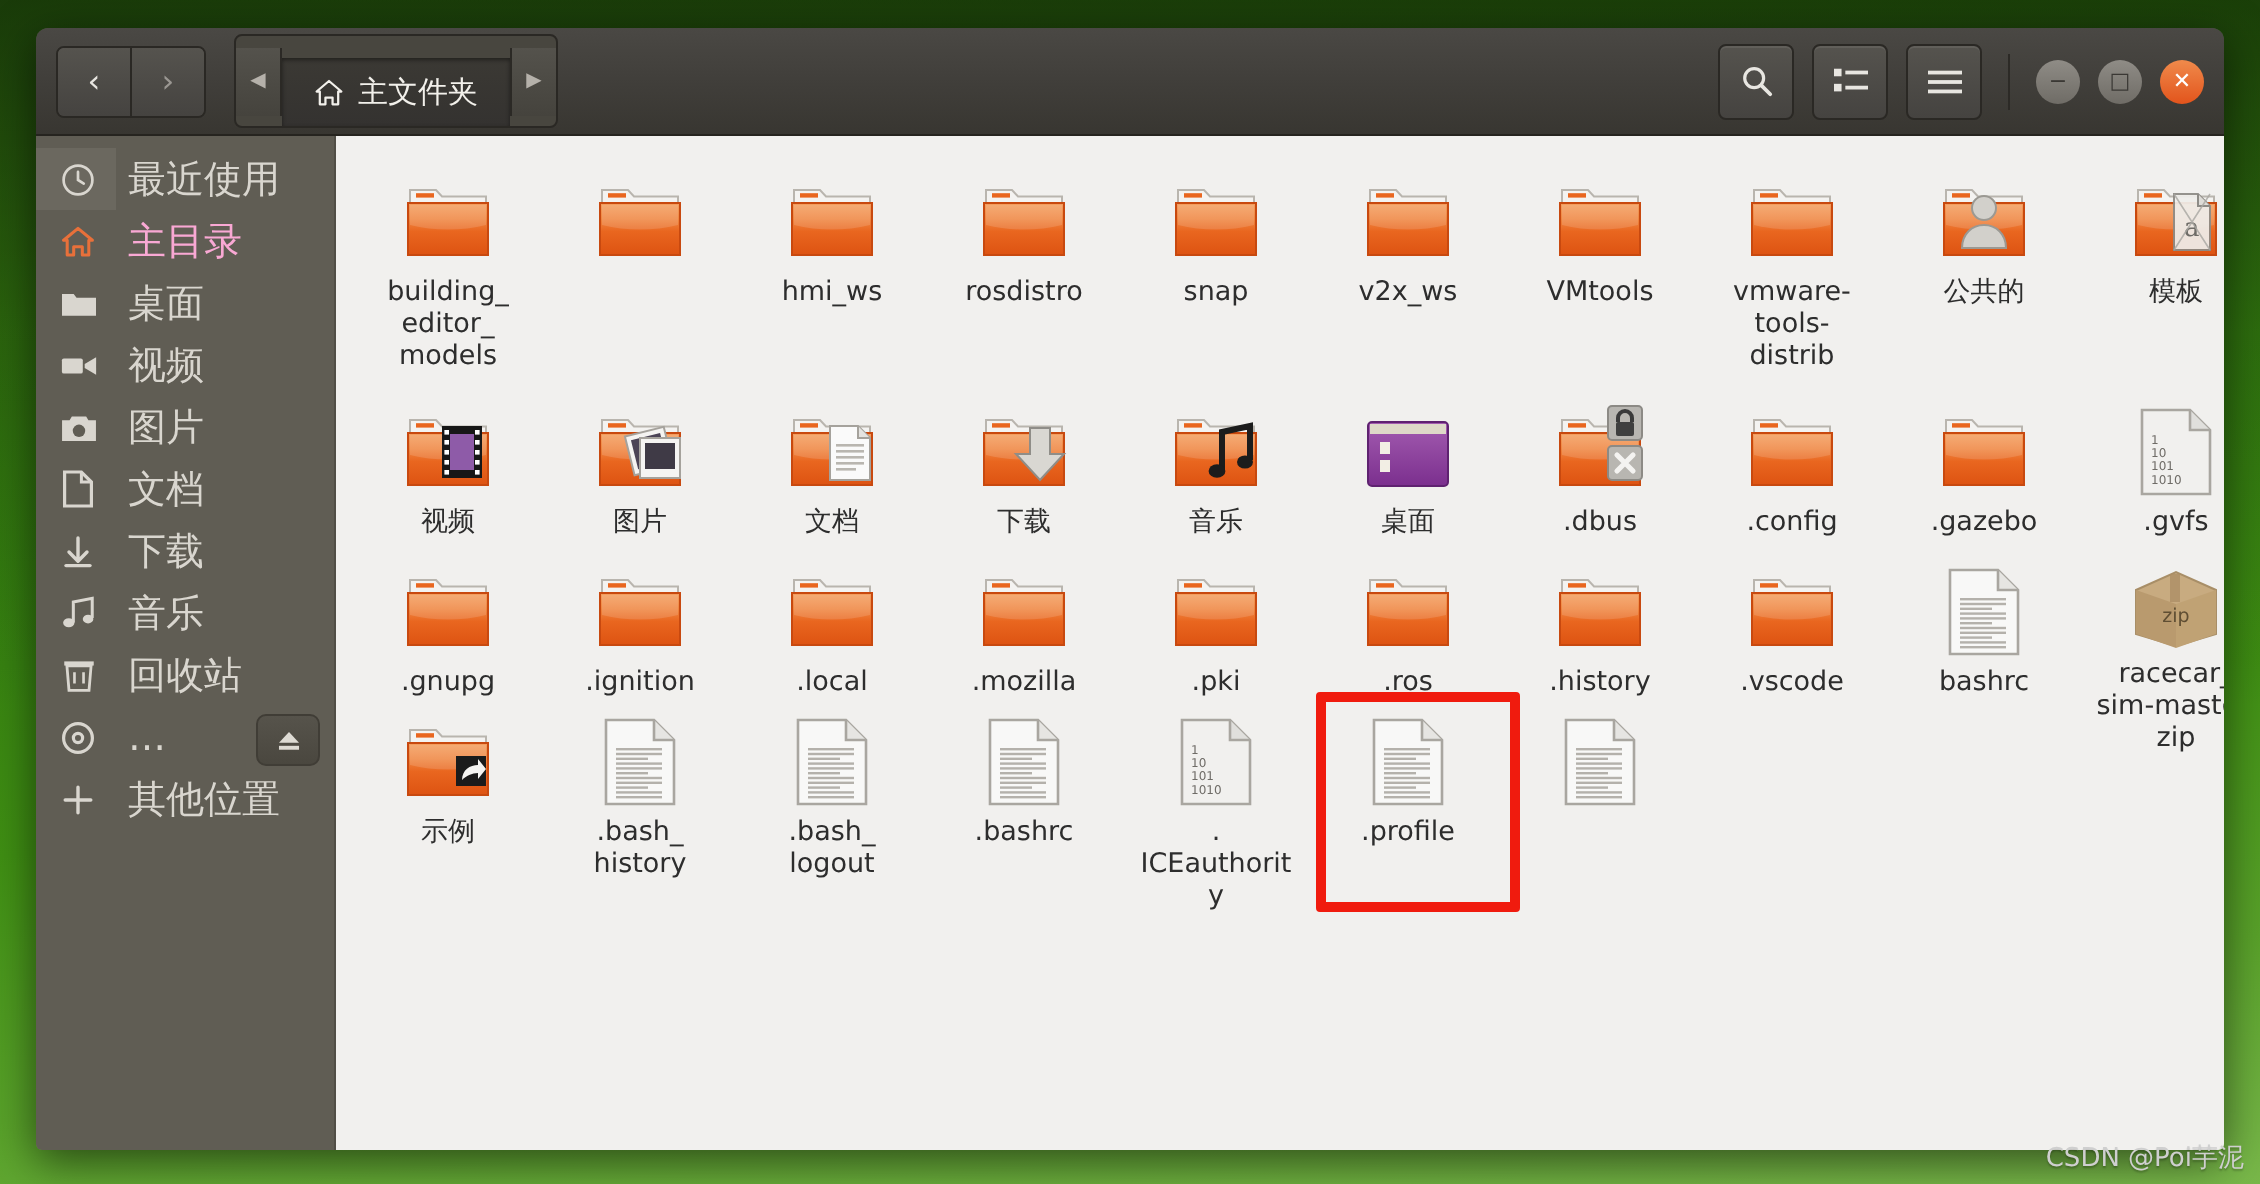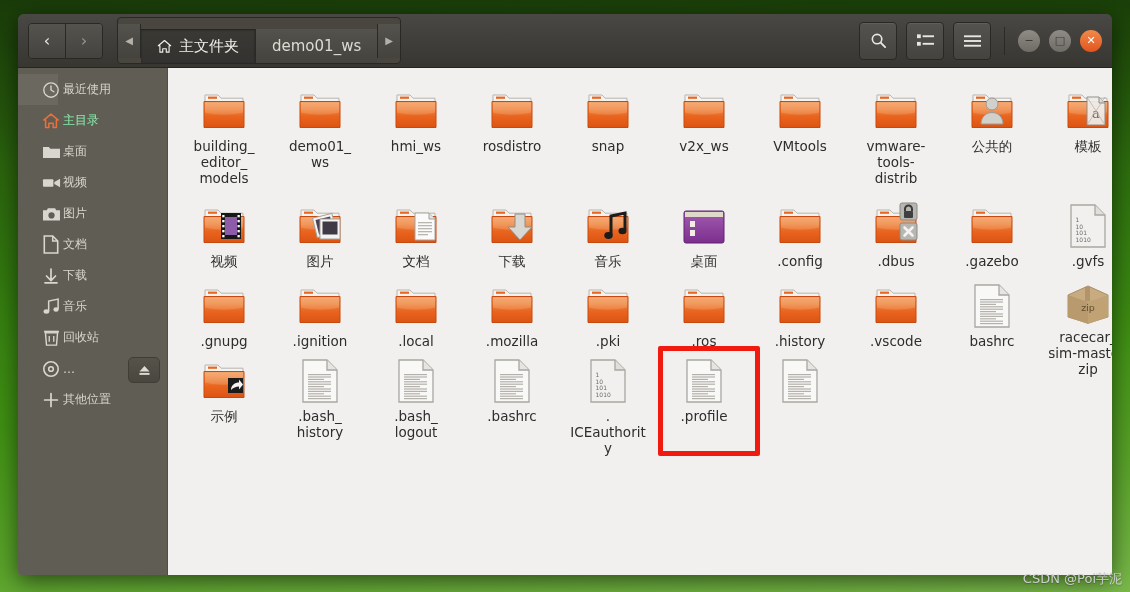--- a/index.html
+++ b/index.html
@@ -79,25 +79,25 @@
   .wbtn.cls{background:linear-gradient(to bottom,#f08a4b,#e2541c);color:#fff;}
   
   #wbody{flex:1;display:flex;min-height:0;}
   
   #sidebar{
     width:150px;flex:0 0 150px;background:#605d54;
     display:flex;flex-direction:column;padding-top:6px;position:relative;
   }
   #sidebar:after{content:"";position:absolute;right:0;top:0;width:1px;height:100%;background:#514e46;}
   .side-item{
-    height:31px;display:flex;align-items:center;gap:1px;padding-left:22px;
-    color:#d9d6cf;font-size:12px;cursor:default;box-sizing:border-box;position:relative;
+    height:31px;display:flex;align-items:center;gap:14px;padding-left:10px;
+    color:#d9d6cf;font-size:19px;cursor:default;box-sizing:border-box;position:relative;
   }
   .side-item .sicon{width:22px;height:22px;flex:0 0 22px;display:flex;align-items:center;justify-content:center;}
-  .side-item.selected{color:#86efac;}
+  .side-item.selected{color:#f9a8d4;}
   .side-item.selected .sicon{color:#e8703a;}
   .side-item.recent .sicon-bg{position:absolute;left:0;top:0;width:40px;height:31px;background:#6b685f;}
   .eject{
     position:absolute;right:8px;top:4px;width:30px;height:24px;border-radius:5px;
     background:linear-gradient(to bottom,#56534b,#4a473f);border:1px solid #403d36;
     display:flex;align-items:center;justify-content:center;
   }
   
   #files{
     flex:1;background:#f1f0ee;overflow:hidden;position:relative;
@@ -150,23 +150,20 @@
 
           <div class="crumb active">
             <span class="ci">
               <svg width="15" height="15" viewBox="0 0 16 16">
                 <path d="M8 1.6 1.4 7.2h1.7V14h3.0v-3.6h3.8V14h3.0V7.2h1.7z" fill="none" stroke="#f2f0eb" stroke-width="1.2" stroke-linejoin="round"></path>
               </svg>
             </span>
             <span>主文件夹</span>
           </div>
 
-          <div class="crumb">
-            <span>demo01_ws</span>
-          </div>
 
           <div class="crumb-arrow r">▶</div>
         </div>
 
       </div>
 
       <div class="hb-right">
         <div class="tbtn">
           <span>
             <svg width="17" height="17" viewBox="0 0 18 18">
@@ -351,21 +348,20 @@
                       <stop offset="0.55" stop-color="#e9661f"></stop>
                       <stop offset="1" stop-color="#dd5312"></stop>
                     </linearGradient>
                   </defs>
                   <path d="M6 5h13l3 3.2h22v3.4H6z" fill="#f4f3f1" stroke="#b9b5ae" stroke-width="1"></path>
                   <rect x="9" y="6.6" width="9" height="2.2" fill="#e9661f"></rect>
                   <path d="M5 11.5h40v26H5z" fill="url(#fg)" stroke="#c8490f" stroke-width="1"></path>
                   <path d="M6 12.5h38v10c-12 3-26 3-38 0z" fill="#ffffff" opacity="0.14"></path>
                 </svg>
               </div>
-              <div class="label">demo01_<br>ws</div>
             </div>
             <div class="cell">
               <div class="icon-wrap">
                 <svg width="50" height="44" viewBox="0 0 50 44">
                   <defs>
                     <linearGradient id="fg" x1="0" y1="0" x2="0" y2="1">
                       <stop offset="0" stop-color="#f4a061"></stop>
                       <stop offset="0.30" stop-color="#ef8641"></stop>
                       <stop offset="0.55" stop-color="#e9661f"></stop>
                       <stop offset="1" stop-color="#dd5312"></stop>
@@ -700,50 +696,50 @@
                       <stop offset="0.30" stop-color="#ef8641"></stop>
                       <stop offset="0.55" stop-color="#e9661f"></stop>
                       <stop offset="1" stop-color="#dd5312"></stop>
                     </linearGradient>
                   </defs>
                   <path d="M6 5h13l3 3.2h22v3.4H6z" fill="#f4f3f1" stroke="#b9b5ae" stroke-width="1"></path>
                   <rect x="9" y="6.6" width="9" height="2.2" fill="#e9661f"></rect>
                   <path d="M5 11.5h40v26H5z" fill="url(#fg)" stroke="#c8490f" stroke-width="1"></path>
                   <path d="M6 12.5h38v10c-12 3-26 3-38 0z" fill="#ffffff" opacity="0.14"></path>
                 </svg>
-              </div>
-              <div class="label">.config</div>
-            </div>
-            <div class="cell">
-              <div class="icon-wrap">
-                <svg width="50" height="44" viewBox="0 0 50 44">
-                  <defs>
-                    <linearGradient id="fg" x1="0" y1="0" x2="0" y2="1">
-                      <stop offset="0" stop-color="#f4a061"></stop>
-                      <stop offset="0.30" stop-color="#ef8641"></stop>
-                      <stop offset="0.55" stop-color="#e9661f"></stop>
-                      <stop offset="1" stop-color="#dd5312"></stop>
-                    </linearGradient>
-                  </defs>
-                  <path d="M6 5h13l3 3.2h22v3.4H6z" fill="#f4f3f1" stroke="#b9b5ae" stroke-width="1"></path>
-                  <rect x="9" y="6.6" width="9" height="2.2" fill="#e9661f"></rect>
-                  <path d="M5 11.5h40v26H5z" fill="url(#fg)" stroke="#c8490f" stroke-width="1"></path>
-                  <path d="M6 12.5h38v10c-12 3-26 3-38 0z" fill="#ffffff" opacity="0.14"></path>
-                </svg>
                 <div style="position: absolute; left: 0px; top: 0px; width: 100%; height: 100%;">
                   <svg width="54" height="48" viewBox="0 0 54 48">
                     <rect x="31" y="2" width="17" height="17" rx="2" fill="#b8b6b1" stroke="#8c8a85"></rect>
                     <path d="M36 10V8a3.5 3.5 0 0 1 7 0v2" fill="none" stroke="#3a3a3a" stroke-width="2"></path>
                     <rect x="35" y="10" width="9" height="7" rx="1" fill="#3f3f3f"></rect>
                     <rect x="31" y="22" width="17" height="17" rx="2" fill="#b8b6b1" stroke="#8c8a85"></rect>
                     <path d="M35.5 26.5 43.5 34.5M43.5 26.5 35.5 34.5" stroke="#f4f3f1" stroke-width="2.6" stroke-linecap="round"></path>
                   </svg>
                 </div>
               </div>
               <div class="label">.dbus</div>
+            </div>
+            <div class="cell">
+              <div class="icon-wrap">
+                <svg width="50" height="44" viewBox="0 0 50 44">
+                  <defs>
+                    <linearGradient id="fg" x1="0" y1="0" x2="0" y2="1">
+                      <stop offset="0" stop-color="#f4a061"></stop>
+                      <stop offset="0.30" stop-color="#ef8641"></stop>
+                      <stop offset="0.55" stop-color="#e9661f"></stop>
+                      <stop offset="1" stop-color="#dd5312"></stop>
+                    </linearGradient>
+                  </defs>
+                  <path d="M6 5h13l3 3.2h22v3.4H6z" fill="#f4f3f1" stroke="#b9b5ae" stroke-width="1"></path>
+                  <rect x="9" y="6.6" width="9" height="2.2" fill="#e9661f"></rect>
+                  <path d="M5 11.5h40v26H5z" fill="url(#fg)" stroke="#c8490f" stroke-width="1"></path>
+                  <path d="M6 12.5h38v10c-12 3-26 3-38 0z" fill="#ffffff" opacity="0.14"></path>
+                </svg>
+              </div>
+              <div class="label">.config</div>
             </div>
             <div class="cell">
               <div class="icon-wrap">
                 <svg width="50" height="44" viewBox="0 0 50 44">
                   <defs>
                     <linearGradient id="fg" x1="0" y1="0" x2="0" y2="1">
                       <stop offset="0" stop-color="#f4a061"></stop>
                       <stop offset="0.30" stop-color="#ef8641"></stop>
                       <stop offset="0.55" stop-color="#e9661f"></stop>
                       <stop offset="1" stop-color="#dd5312"></stop>

